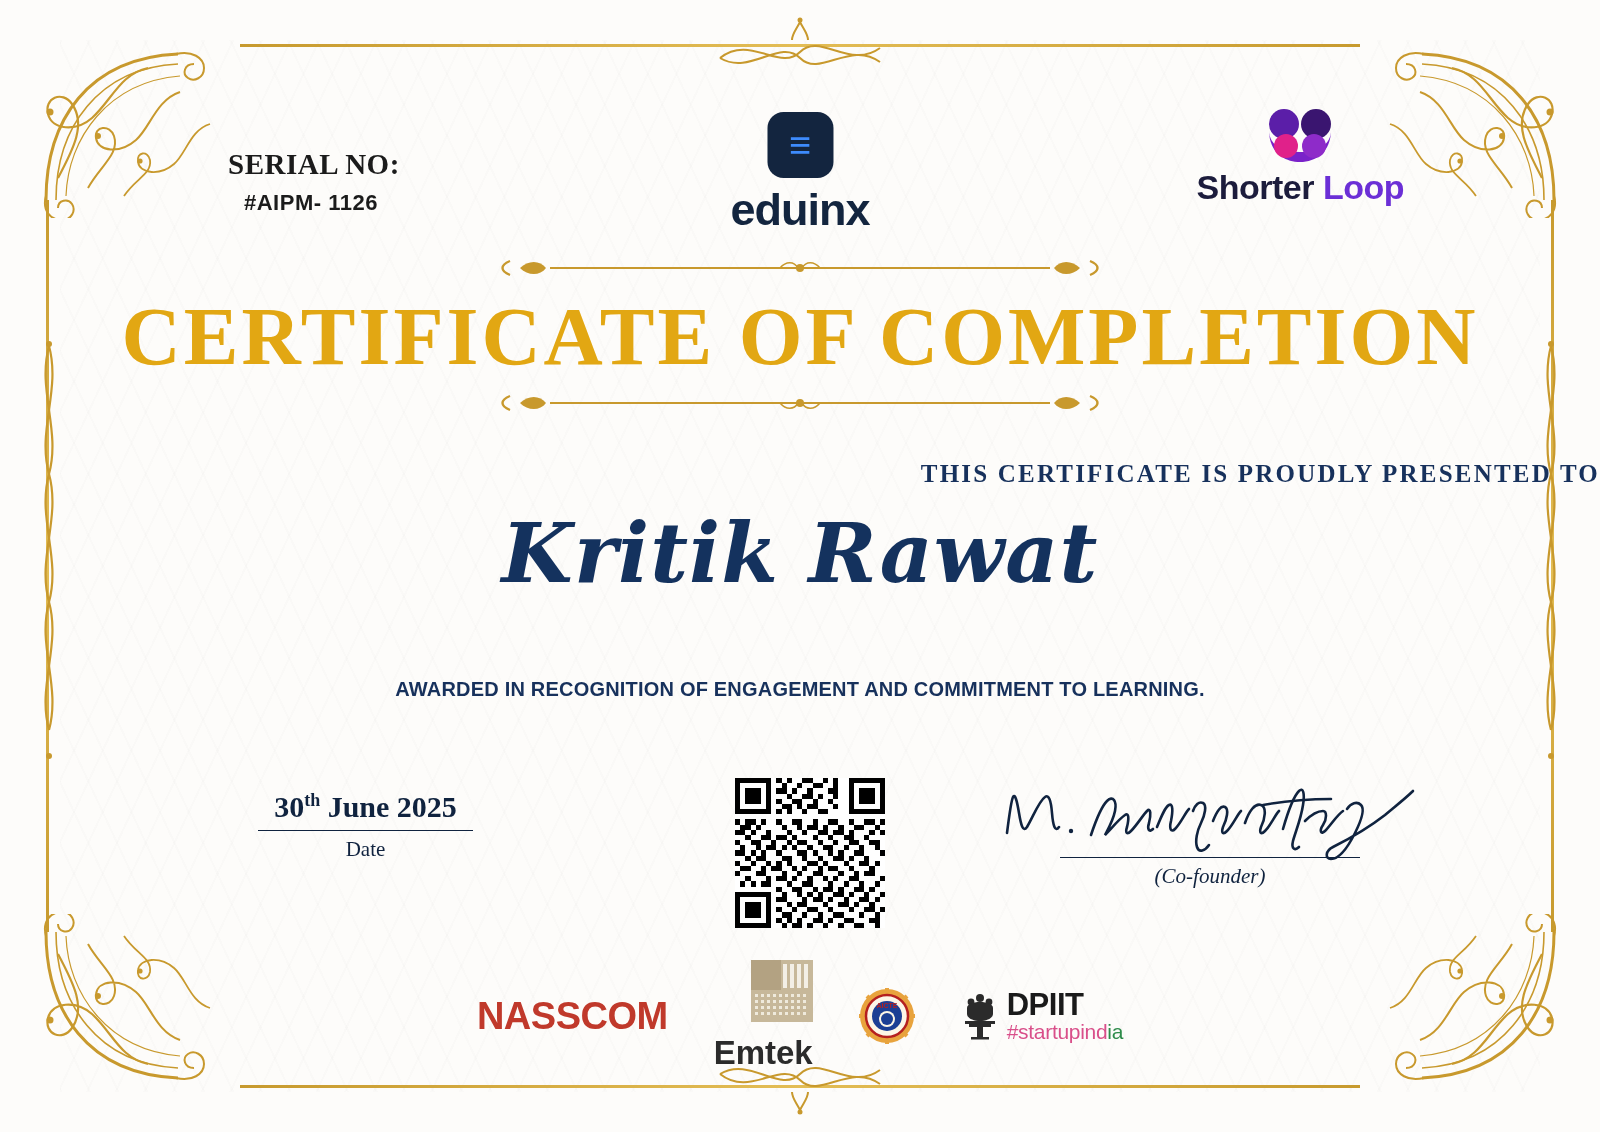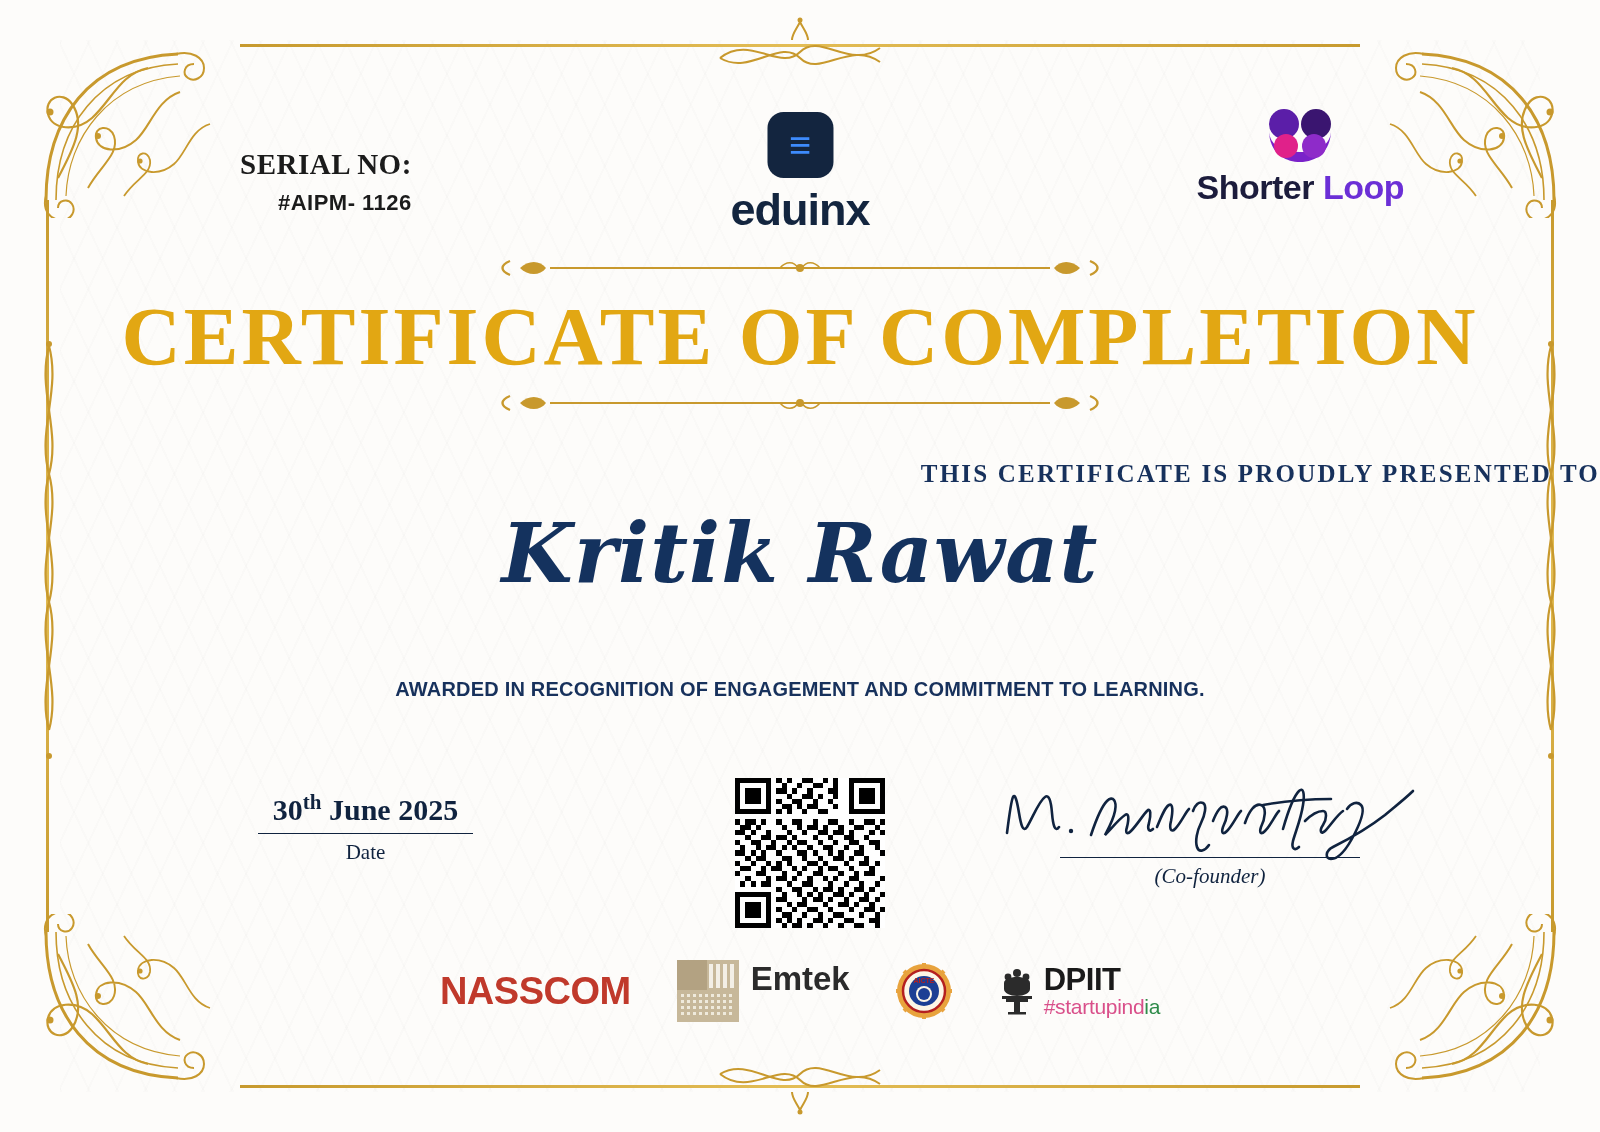--- a/index.html
+++ b/index.html
@@ -90,38 +90,37 @@
     position: absolute;
     width: 34px; height: 420px; color: #c8992d;
   }
   .side-left { left: 32px; top: 340px; }
   .side-right { right: 32px; top: 340px; transform: scaleX(-1); }
   .side-orn svg { width: 100%; height: 100%; }
 
   
   .serial {
     position: absolute;
-    left: 240px;
+    left: 228px;
     top: 148px;
     color: #1b1b1b;
   }
   .serial-label {
     font-family: "Liberation Serif", serif;
     font-weight: bold;
     font-size: 29px;
     letter-spacing: 0.5px;
   }
   .serial-value {
     font-family: "Liberation Sans", sans-serif;
     font-weight: bold;
     font-size: 22px;
     letter-spacing: 0.5px;
     margin-top: 9px;
     margin-left: 16px;
-    text-align: right;
   }
 
   .eduinx-logo {
     position: absolute;
     top: 112px;
     left: 50%;
     transform: translateX(-50%);
     text-align: center;
   }
   .eduinx-mark {
@@ -248,21 +247,21 @@
     width: 215px;
     text-align: center;
   }
   .date-value {
     font-family: "Liberation Serif", serif;
     font-size: 30px;
     font-weight: bold;
     color: #10233f;
     white-space: nowrap;
   }
-  .date-value sup { font-size: 21px; }
+  .date-value sup { font-size: 18px; }
   .date-rule {
     border-bottom: 1.6px solid #10233f;
     margin-top: 6px;
   }
   .date-caption {
     font-family: "Liberation Serif", serif;
     font-size: 21px;
     color: #10233f;
     margin-top: 6px;
   }
@@ -308,21 +307,21 @@
     gap: 46px;
   }
   .nasscom {
     font-family: "Liberation Sans", sans-serif;
     font-weight: bold;
     font-size: 38px;
     color: #c0392b;
     letter-spacing: -0.5px;
   }
   .emtek {
-    display: flex; align-items: flex-start; gap: 12px;
+    display: flex; align-items: flex-end; gap: 12px; flex-direction: column;
   }
   .emtek-mark { width: 62px; height: 62px; }
   .emtek-word {
     font-family: "Liberation Sans", sans-serif;
     font-weight: bold;
     font-size: 33px;
     color: #2b2b2b;
   }
   .aicte-mark { width: 56px; height: 56px; }
   .dpiit {

